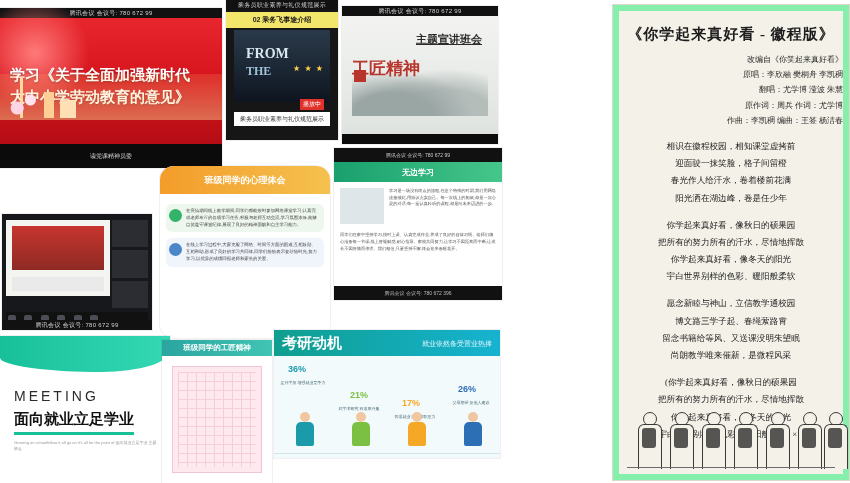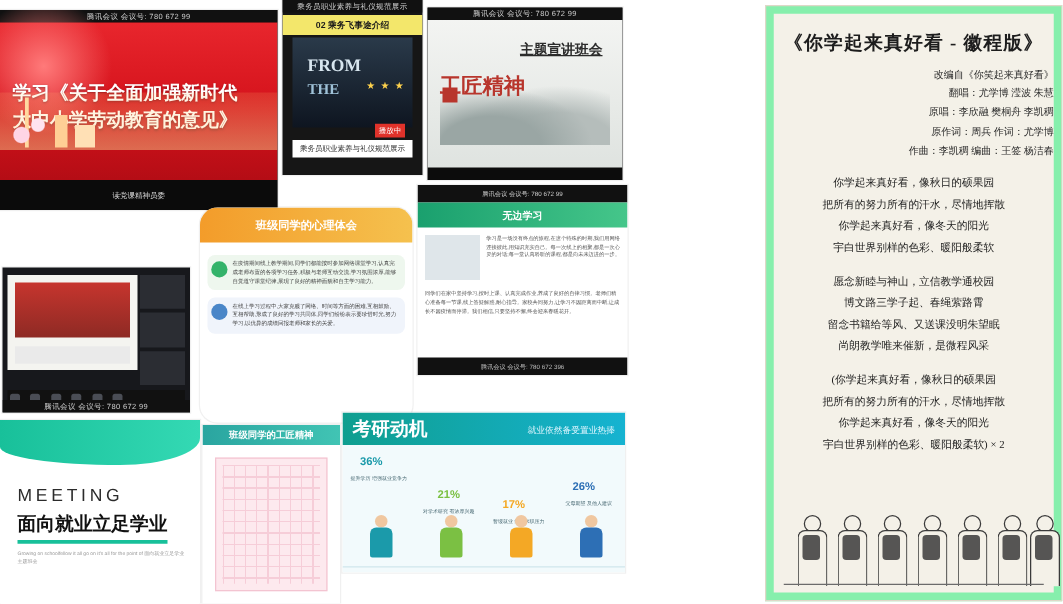--- a/index.html
+++ b/index.html
@@ -83,21 +83,21 @@
   .c6{left:2px;top:214px;width:150px;height:116px;background:#17181c;}
   .c6 .main{position:absolute;left:4px;top:6px;width:104px;height:76px;background:#f4f4f0;}
   .c6 .main .pic{position:absolute;left:6px;top:6px;right:6px;height:44px;background:linear-gradient(180deg,#c6352e,#8e2a24);}
   .c6 .main .cap{position:absolute;left:6px;right:6px;bottom:5px;height:14px;background:#eaeaea;}
   .c6 .side{position:absolute;right:4px;top:6px;width:36px;bottom:22px;display:flex;flex-direction:column;gap:3px;}
   .c6 .side div{flex:1;background:#2b2d33;}
   .c6 .ctrls{position:absolute;left:4px;right:4px;bottom:4px;height:14px;background:#111;}
   .c6 .ctrls i{display:inline-block;width:8px;height:8px;margin:3px 2px;background:#4a4d55;border-radius:2px;}
 
   
-  .c7{left:0;top:336px;width:160px;height:148px;background:#fff;}
+  .c7{left:0;top:336px;width:160px;height:148px;background:#fff;padding-left:10px;}
   .c7 .wave{position:absolute;left:0;right:0;top:0;height:36px;background:linear-gradient(90deg,#18c09a,#34d9b4);
       border-bottom-left-radius:60% 40%;border-bottom-right-radius:40% 60%;}
   .c7 .m{position:absolute;left:14px;top:52px;font-size:14px;letter-spacing:3px;color:#2b2b2b;}
   .c7 .h{position:absolute;left:14px;top:74px;font-size:15px;font-weight:bold;color:#111;}
   .c7 .u{position:absolute;left:14px;top:96px;width:120px;height:3px;background:#18c09a;}
   .c7 .s{position:absolute;left:14px;top:104px;right:12px;font-size:4px;color:#999;line-height:1.6;}
 
   
   .c8{left:162px;top:340px;width:110px;height:143px;background:#fff;}
   .c8 .bar{position:absolute;left:0;right:0;top:0;height:16px;background:linear-gradient(90deg,#2aa5a0,#41c4b4);
@@ -286,26 +286,30 @@
       </div>
     </div>
 
   </div>
 
   <div class="lyric">
     <div class="inner">
       <h1>《你学起来真好看 - 徽程版》</h1>
       <div class="credits">
         <div>改编自《你笑起来真好看》</div>
+        <div>原唱：李欣融  樊桐舟  李凯稠</div>
         <div>翻唱：尤学博  滢波  朱慧</div>
-        <div>原唱：李欣融  樊桐舟  李凯稠</div>
         <div>原作词：周兵  作词：尤学博</div>
         <div>作曲：李凯稠  编曲：王签  杨洁春</div>
       </div>
       <div class="verse">
+        <p style="white-space:pre-line">相识在徽程校园，相知课堂虚拷前
+迎面驶一抹笑脸，格子间留橙
+春光作人给汗水，卷着楼前花满
+阳光洒在湖边峰，卷是任少年</p>
         <p style="white-space:pre-line">你学起来真好看，像秋日的硕果园
 把所有的努力所有的汗水，尽情地挥散
 你学起来真好看，像冬天的阳光
 宇白世界别样的色彩、暖阳般柔软</p>
         <p style="white-space:pre-line">愿念新睦与神山，立信教学通校园
 博文路三学子起、春绳萦路霄
 留念书籍给等风、又送课没明朱望眠
 尚朗教学唯来催新，是微程风采</p>
         <p style="white-space:pre-line">(你学起来真好看，像秋日的硕果园
 把所有的努力所有的汗水，尽情地挥散

